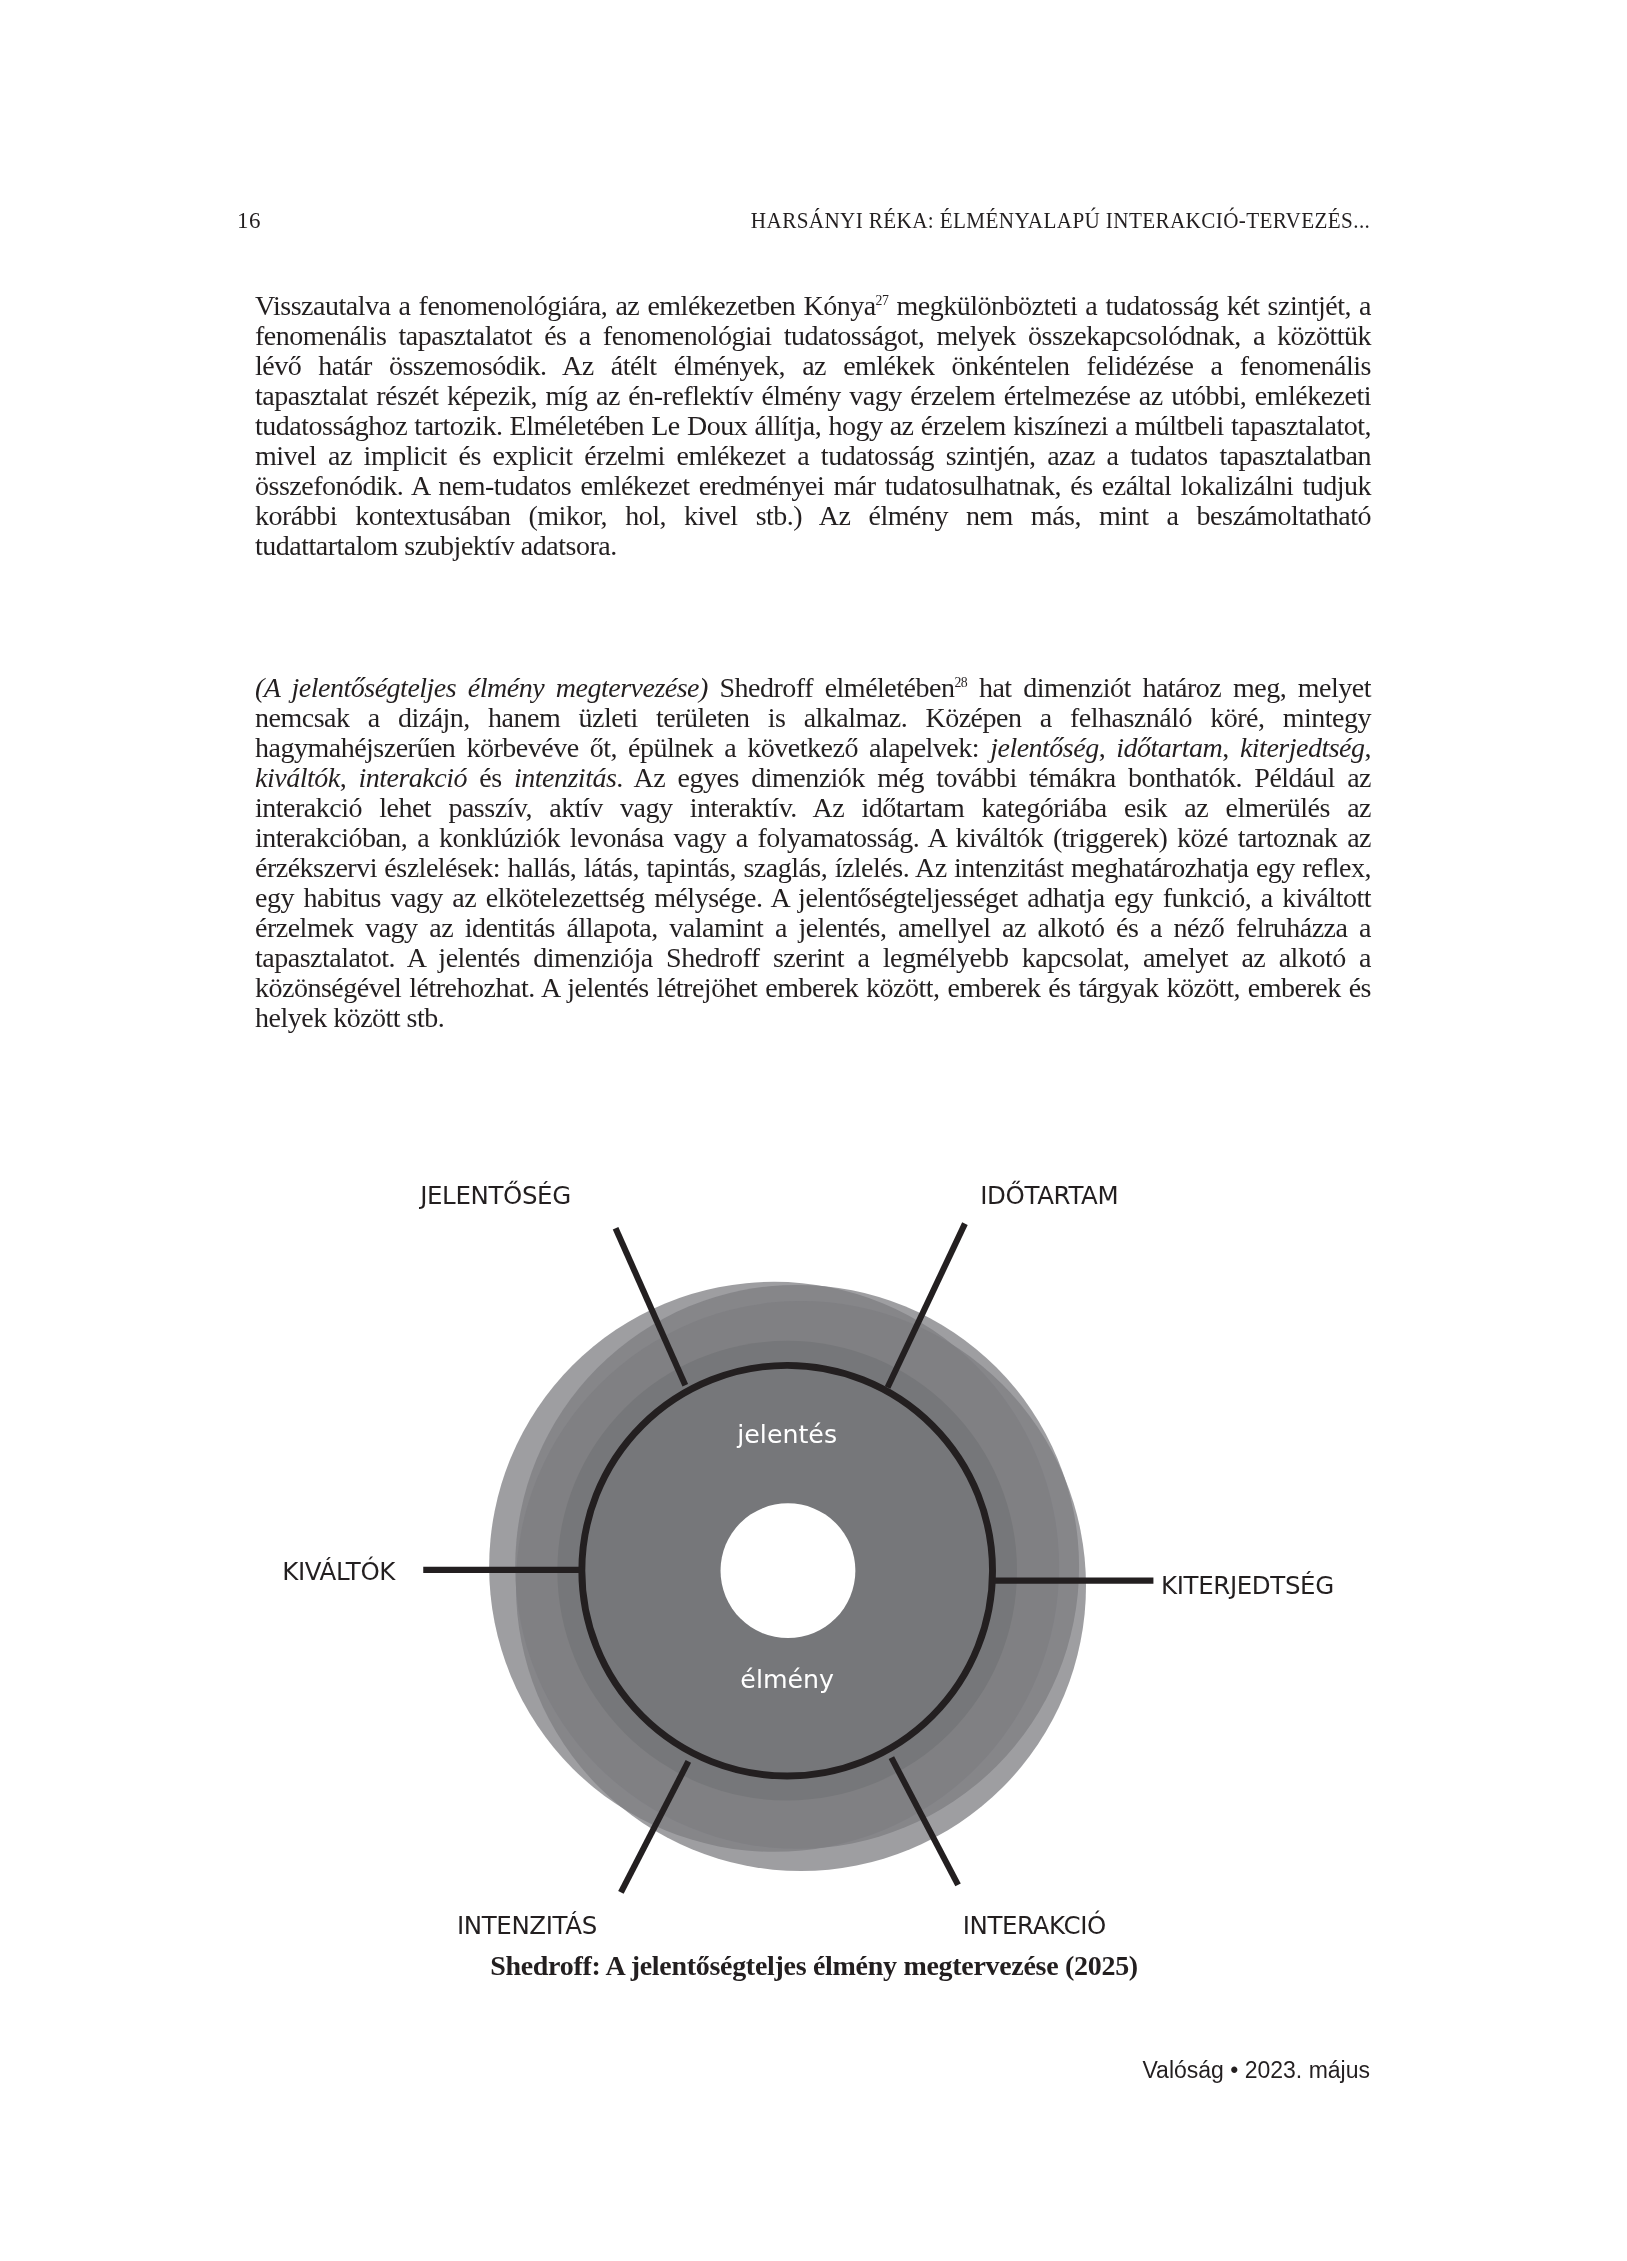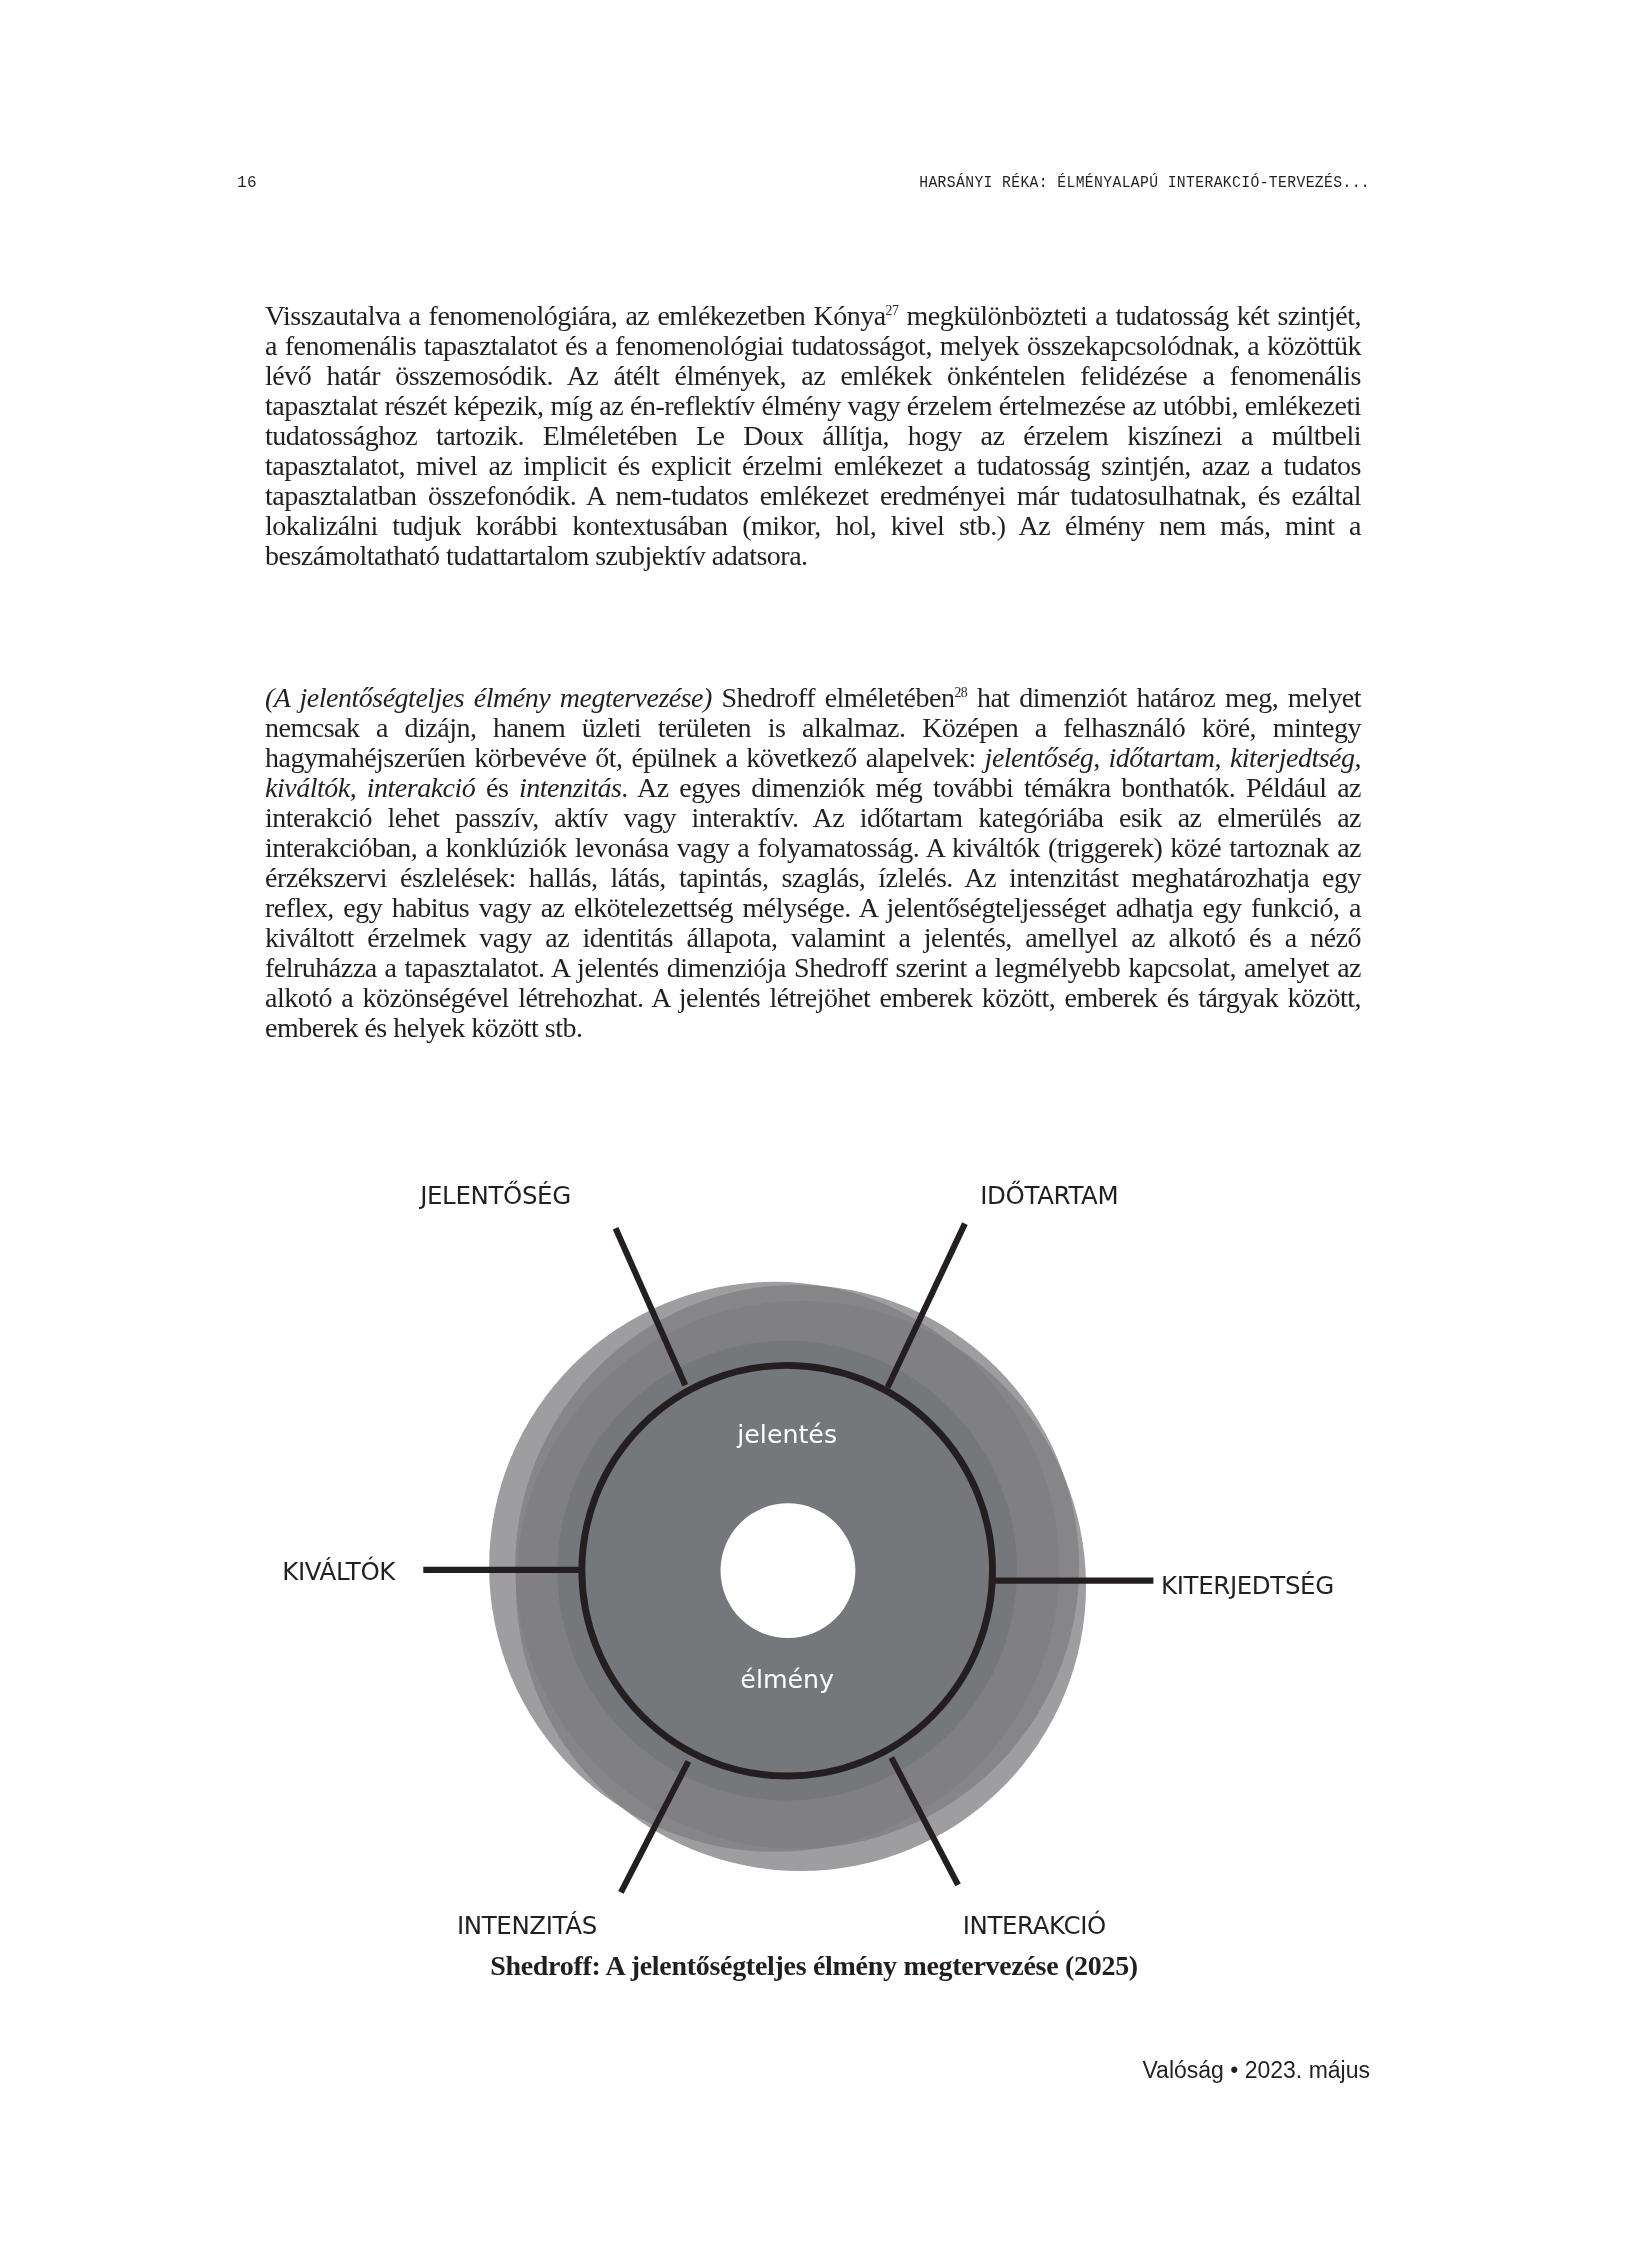--- a/index.html
+++ b/index.html
@@ -1,21 +1,21 @@
 <!DOCTYPE html>
 <html style="font-size:12.3px"><head>
   <meta charset="utf-8">
   <style>
     html, body { margin: 0; padding: 0; background: #ffffff; }
     body { width: 1628px; height: 2261px; position: relative; overflow: hidden; color: #231f20; }
-    .running-head { position: absolute; top: 174px; left: 237px; width: 1133px; height: 31px; font-family: Liberation Mono, monospace; font-size: 16px; letter-spacing: 0.4px; }
+    .running-head { position: absolute; top: 208px; left: 237px; width: 1133px; height: 31px; font-family: Liberation Serif, serif; font-size: 23px; letter-spacing: 0.4px; }
     .running-head .page-num { position: absolute; left: 0; top: 0; }
     .running-head .title { position: absolute; right: 0; top: 0; transform: scaleX(0.92); transform-origin: right center; }
     .body-text { position: absolute; left: 255px; width: 1116px; font-family: "Liberation Serif", serif; font-size: 28px; line-height: 30px; text-align: justify; letter-spacing: -0.5px; }
-    .body-text p { margin: 10px; }
+    .body-text p { margin: 0; }
     .p1 { top: 291px; }
     .p2 { top: 673px; }
     .body-text sup { font-size: 13.8px; vertical-align: super; line-height: 0; }
     .body-text em { }
     .diagram { position: absolute; left: 0; top: 0; width: 1628px; height: 2261px; }
     .diag-label { font-family: "DejaVu Sans", sans-serif; font-size: 32px; fill: #231f20; letter-spacing: -0.5px; }
     .inner-label { font-family: "DejaVu Sans", sans-serif; font-size: 33px; fill: #ffffff; }
     .caption { position: absolute; top: 1950px; left: 0; width: 1628px; text-align: center; font-family: "Liberation Serif", serif; font-weight: bold; font-size: 28px; letter-spacing: -0.3px; }
     .footer { position: absolute; top: 2057px; right: 258px; font-family: "Liberation Sans", sans-serif; font-size: 23px; }
   </style>

